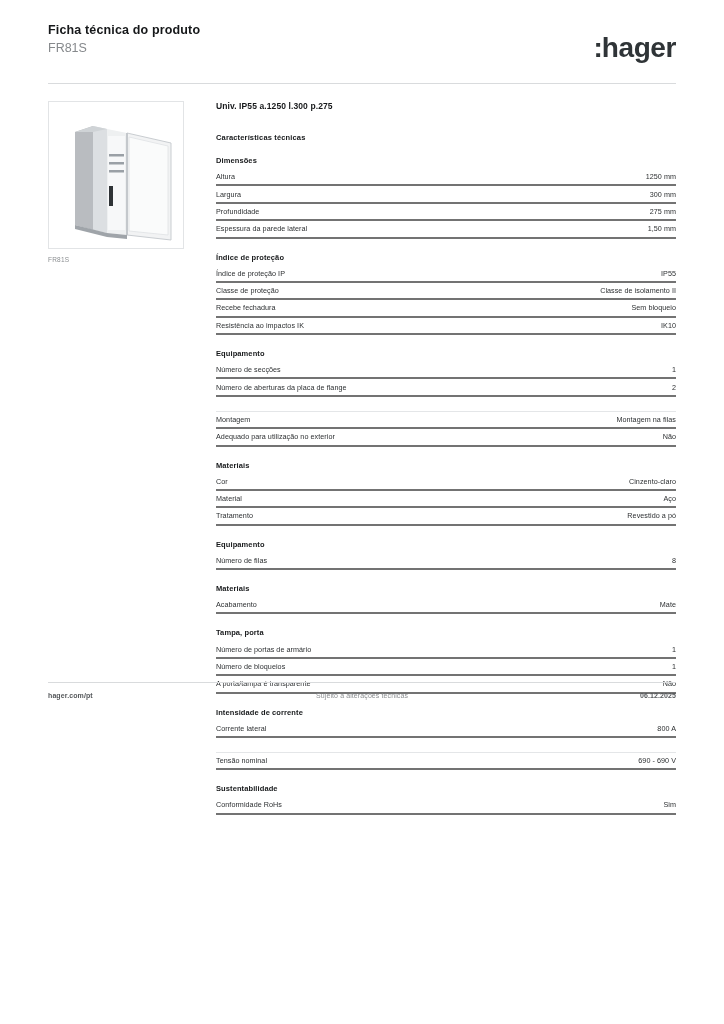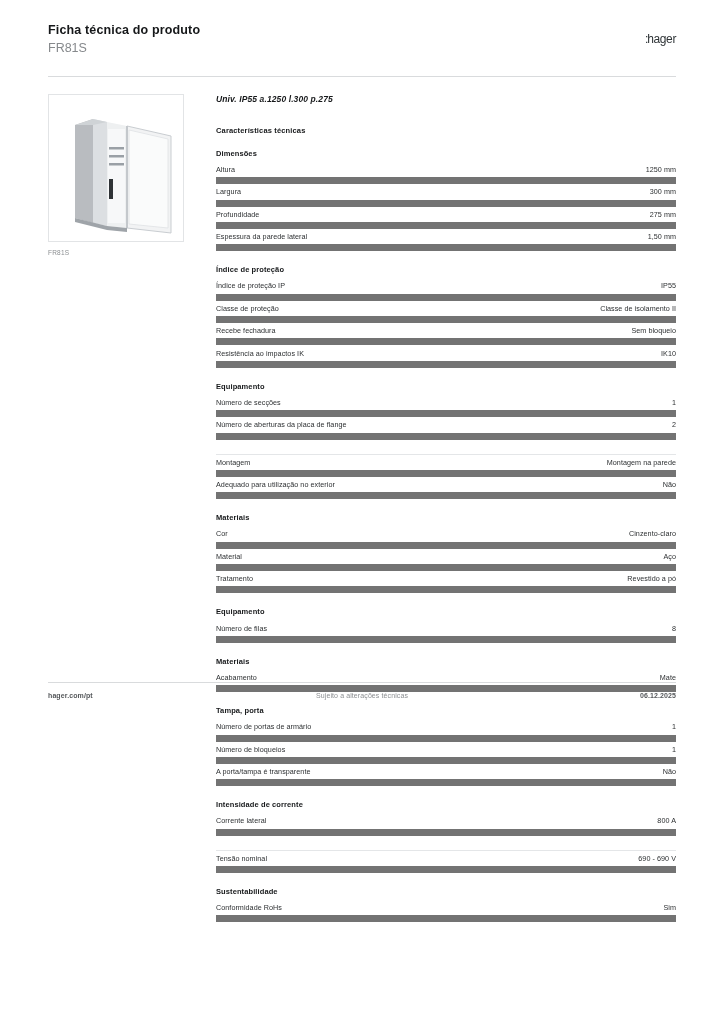--- a/index.html
+++ b/index.html
@@ -42,22 +42,22 @@
     line-height: 1.35;
   }
   .doc-subtitle {
     font-size: 12.5px;
     font-weight: normal;
     color: #86898c;
     line-height: 1.35;
     margin-top: 1px;
   }
   .brand {
-    font-size: 12px;
-    font-weight: normal;
+    font-size: 28px;
+    font-weight: bold;
     color: #2f3437;
     letter-spacing: -0.4px;
     padding-top: 10px;
   }
   .brand .brand-mark {
     color: #2f3437;
     letter-spacing: -2px;
     margin-right: 1px;
   }
   .header-rule {
@@ -94,21 +94,20 @@
     flex: 1 1 auto;
     padding-left: 22px;
   }
 
   .product-name {
     font-size: 8.5px;
     font-weight: bold;
     color: #16181a;
     letter-spacing: 0.1px;
     margin-bottom: 22px;
-    font-style: italic;
   }
   .section-head {
     font-size: 7.5px;
     font-weight: bold;
     color: #16181a;
     letter-spacing: 0.15px;
     margin-bottom: 11px;
   }
   .group {
     margin-top: 14px;
@@ -119,21 +118,21 @@
     color: #16181a;
     letter-spacing: 0.1px;
     margin-bottom: 4px;
   }
   .spec-row {
     display: flex;
     justify-content: space-between;
     align-items: baseline;
     font-size: 7.2px;
     color: #2c2f31;
-    border-bottom: 7px solid #737373;
+    border-bottom: 2px solid #737373;
     padding: 3.2px 0 3.2px;
     line-height: 1.25;
   }
   .spec-row:first-of-type {
     border-top: 1px solid #e4e6e8;
   }
   .spec-label {
     letter-spacing: 0.05px;
     white-space: nowrap;
     overflow: hidden;
@@ -278,21 +277,21 @@
               <div class="spec-value">1</div>
             </div>
             <div class="spec-row">
               <div class="spec-label">Número de aberturas da placa de flange</div>
               <div class="spec-value">2</div>
             </div>
           </div>
           <div class="group">
             <div class="spec-row">
               <div class="spec-label">Montagem</div>
-              <div class="spec-value">Montagem na parede</div>
+              <div class="spec-value">Montagem na filas</div>
             </div>
             <div class="spec-row">
               <div class="spec-label">Adequado para utilização no exterior</div>
               <div class="spec-value">Não</div>
             </div>
           </div>
           <div class="group">
             <div class="group-title">Materiais</div>
             <div class="spec-row">
               <div class="spec-label">Cor</div>

